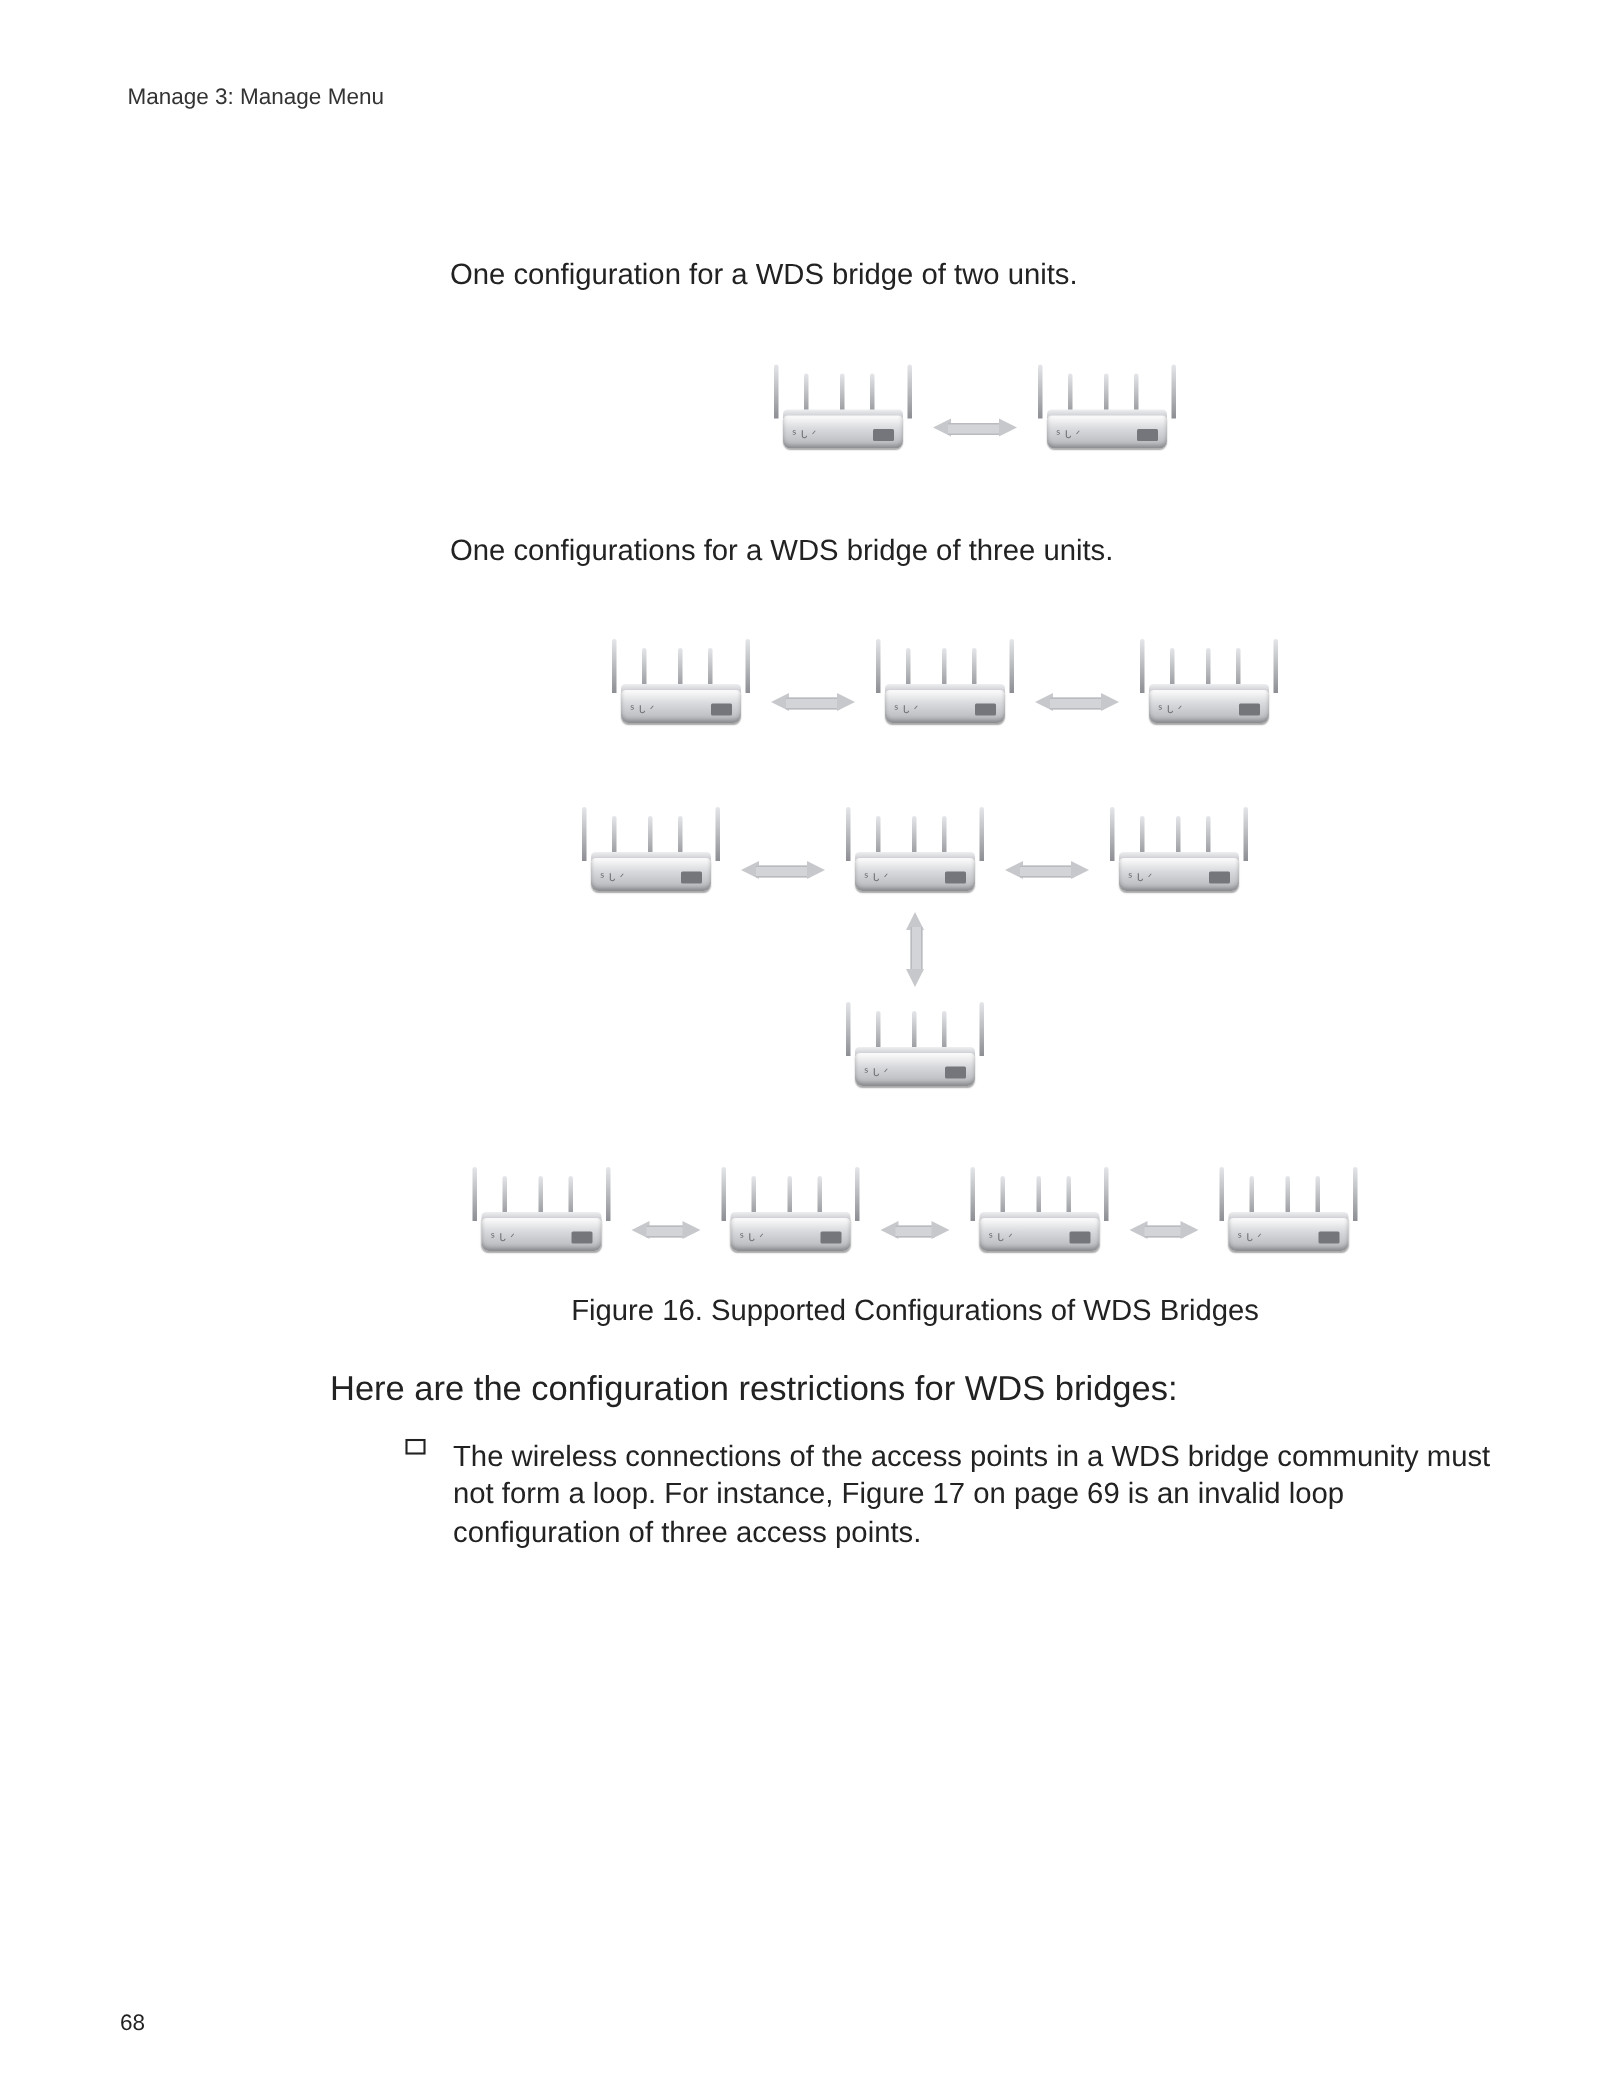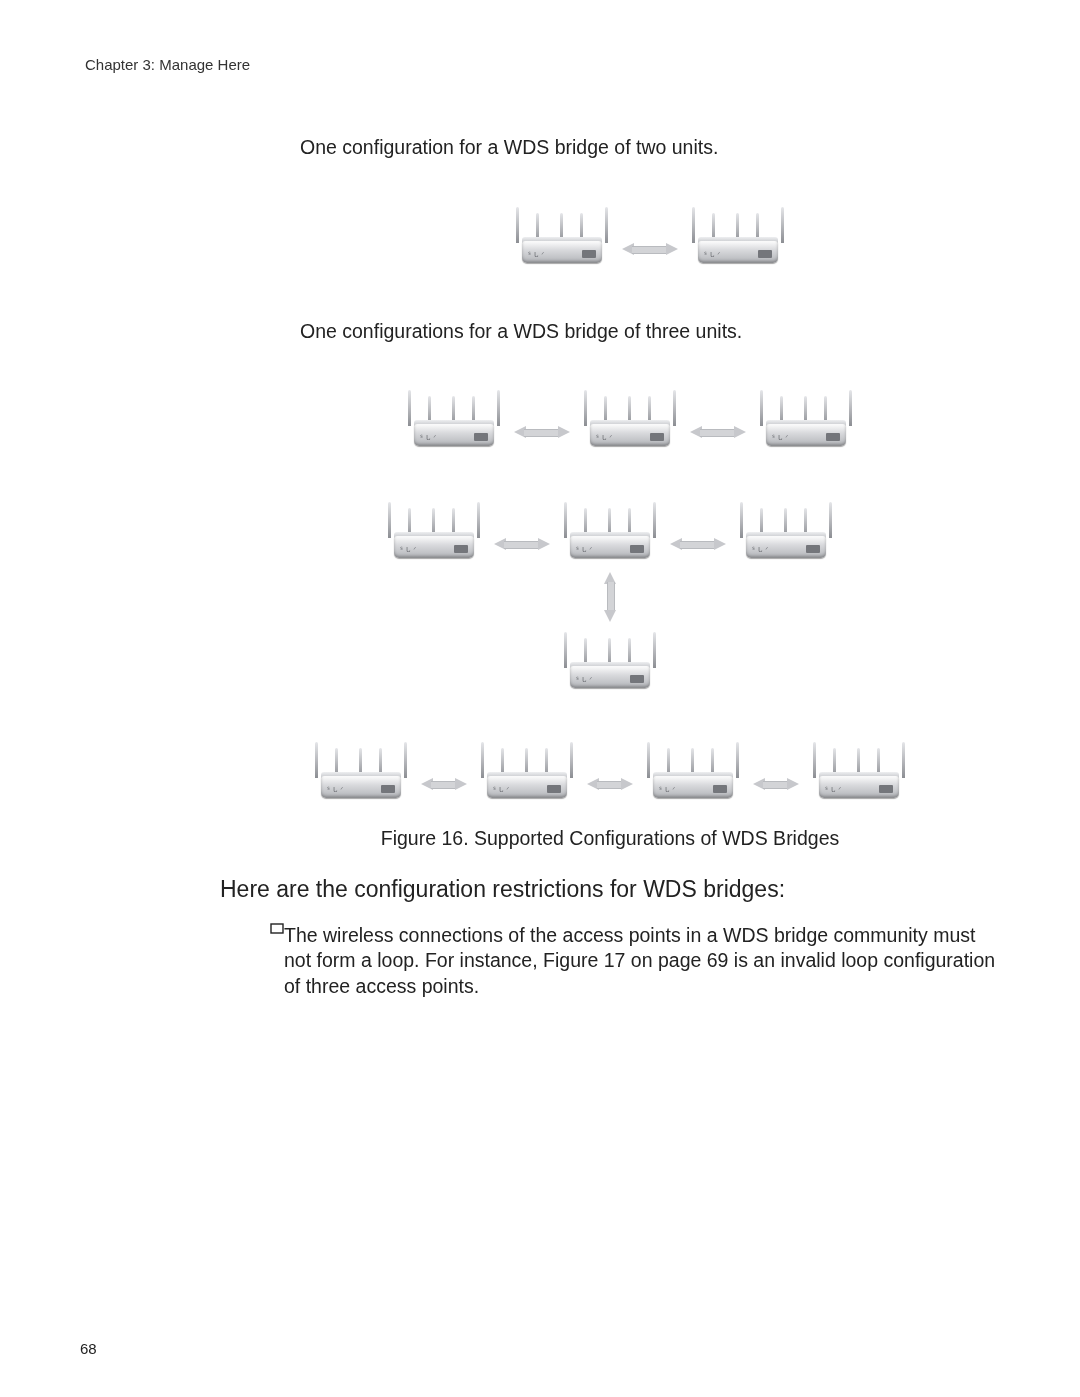--- a/index.html
+++ b/index.html
@@ -18,21 +18,21 @@
     box-sizing: border-box;
     padding: 56px 80px 40px 80px;
   }
   .chapter {
     font-size: 15px;
     color: #333;
     margin-left: 5px;
   }
   .content {
     margin-left: 220px;
-    margin-top: 62px;
+    margin-top: 98px;
     font-size: 19.5px;
     color: #222;
     line-height: 1.32;
   }
   .para {
     margin: 0 0 16px 0;
   }
   .fig-caption {
     text-align: center;
     margin: 24px 0 22px 0;
@@ -40,20 +40,21 @@
   }
   .restrict-intro {
     margin: 0 0 18px -80px;
     font-size: 23px;
   }
   .restrict-list {
     margin-left: -30px;
   }
   .restrict-item {
     display: flex;
+    gap: 18px;
     font-size: 19.5px;
   }
   .bullet-icon svg { display:block; }
   .page-num {
     position: absolute;
     left: 80px;
     bottom: 40px;
     font-size: 15px;
   }
 
@@ -161,21 +162,21 @@
   .varrow .cap.up   { top:0;    border-bottom:12px solid #c7c8cc; }
   .varrow .cap.down { bottom:0; border-top:12px solid #c7c8cc; }
 
   .fourdiag { margin-top:40px; display:flex; flex-direction:column; gap:50px; align-items:center; margin-left:-80px; margin-bottom:10px;}
   .fourdiag .row.wide .harrow { width:46px; }
 </style>
 </head>
 <body>
 
 <div class="page">
-  <div class="chapter">Chapter 3: Manage Here</div>
+  <div class="chapter">Manage 3: Manage Menu</div>
 
   <div class="content">
 
     <p class="para">One configuration for a WDS bridge of two units.</p>
     <div class="diagram mt-small">
       <div class="row">
         <div class="device">
           <span class="antenna a1"></span>
             <span class="antenna a2"></span>
             <span class="antenna a3"></span>

